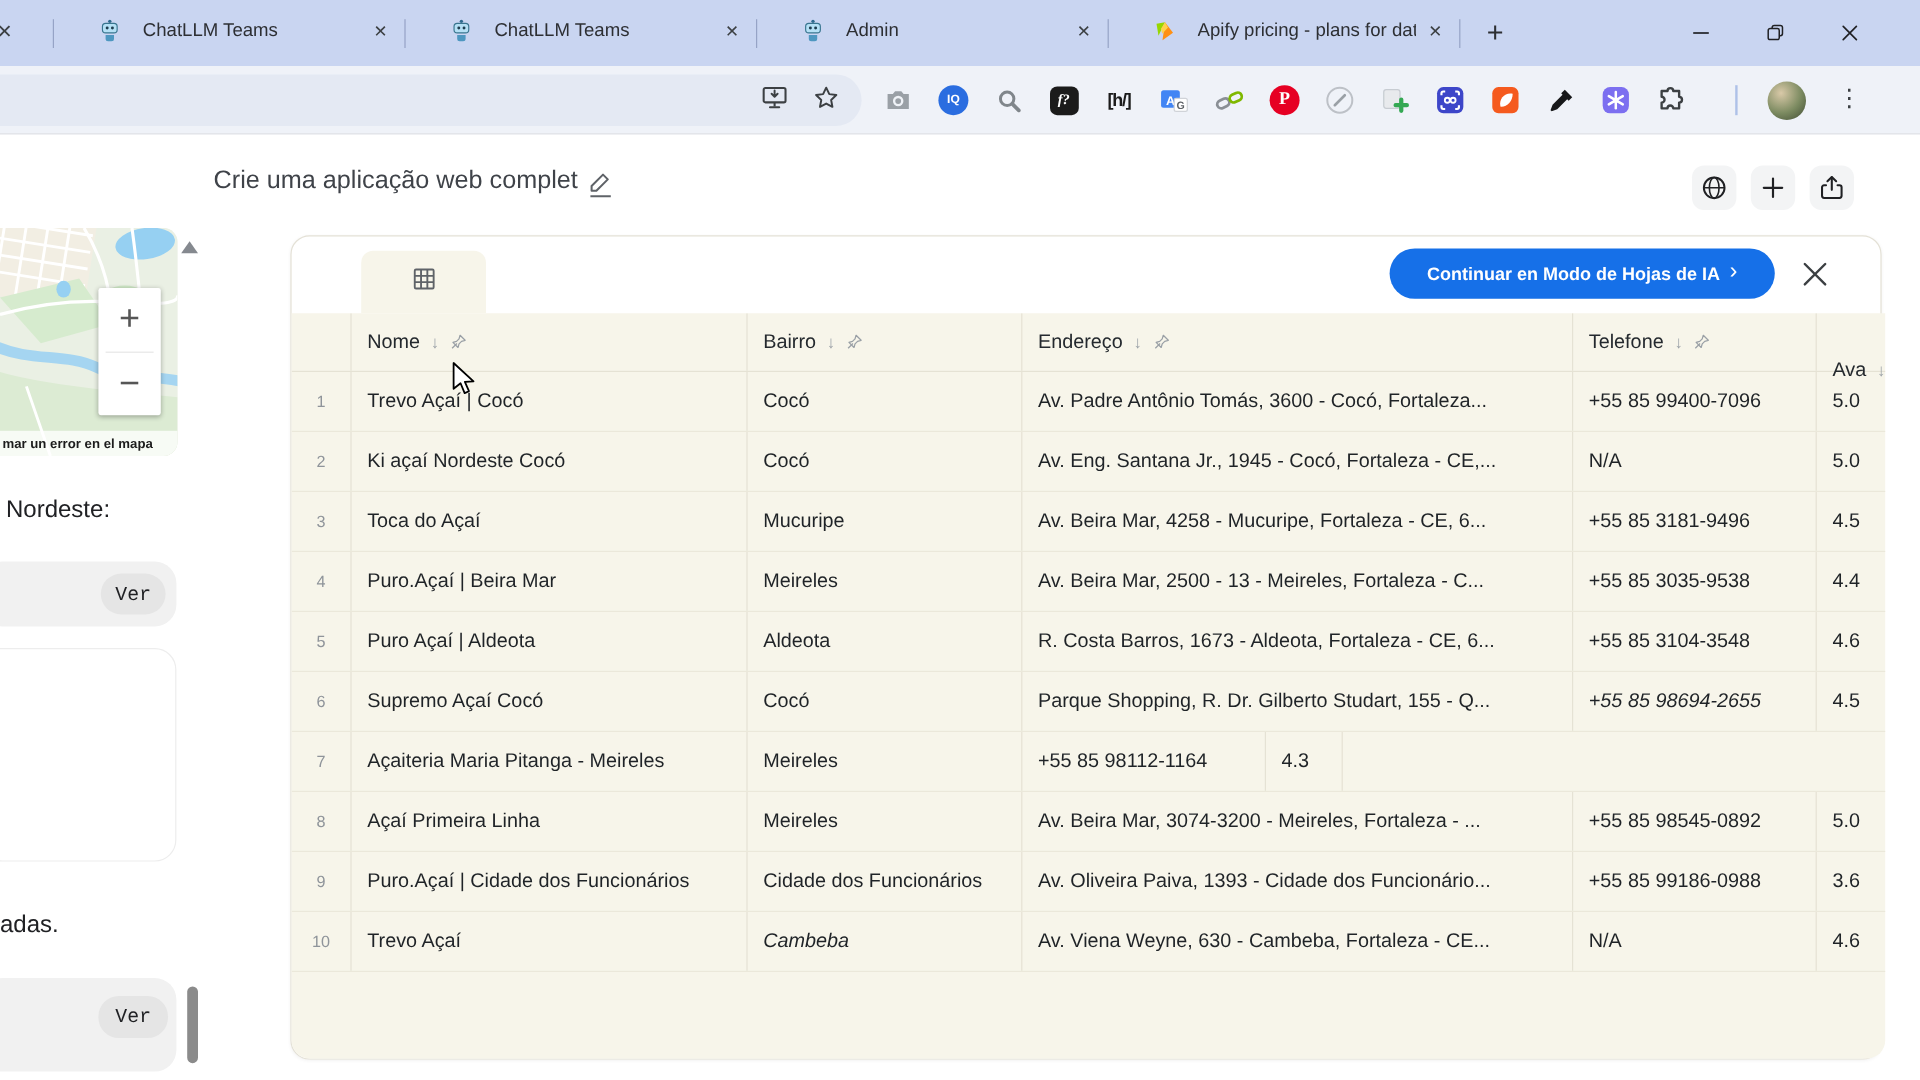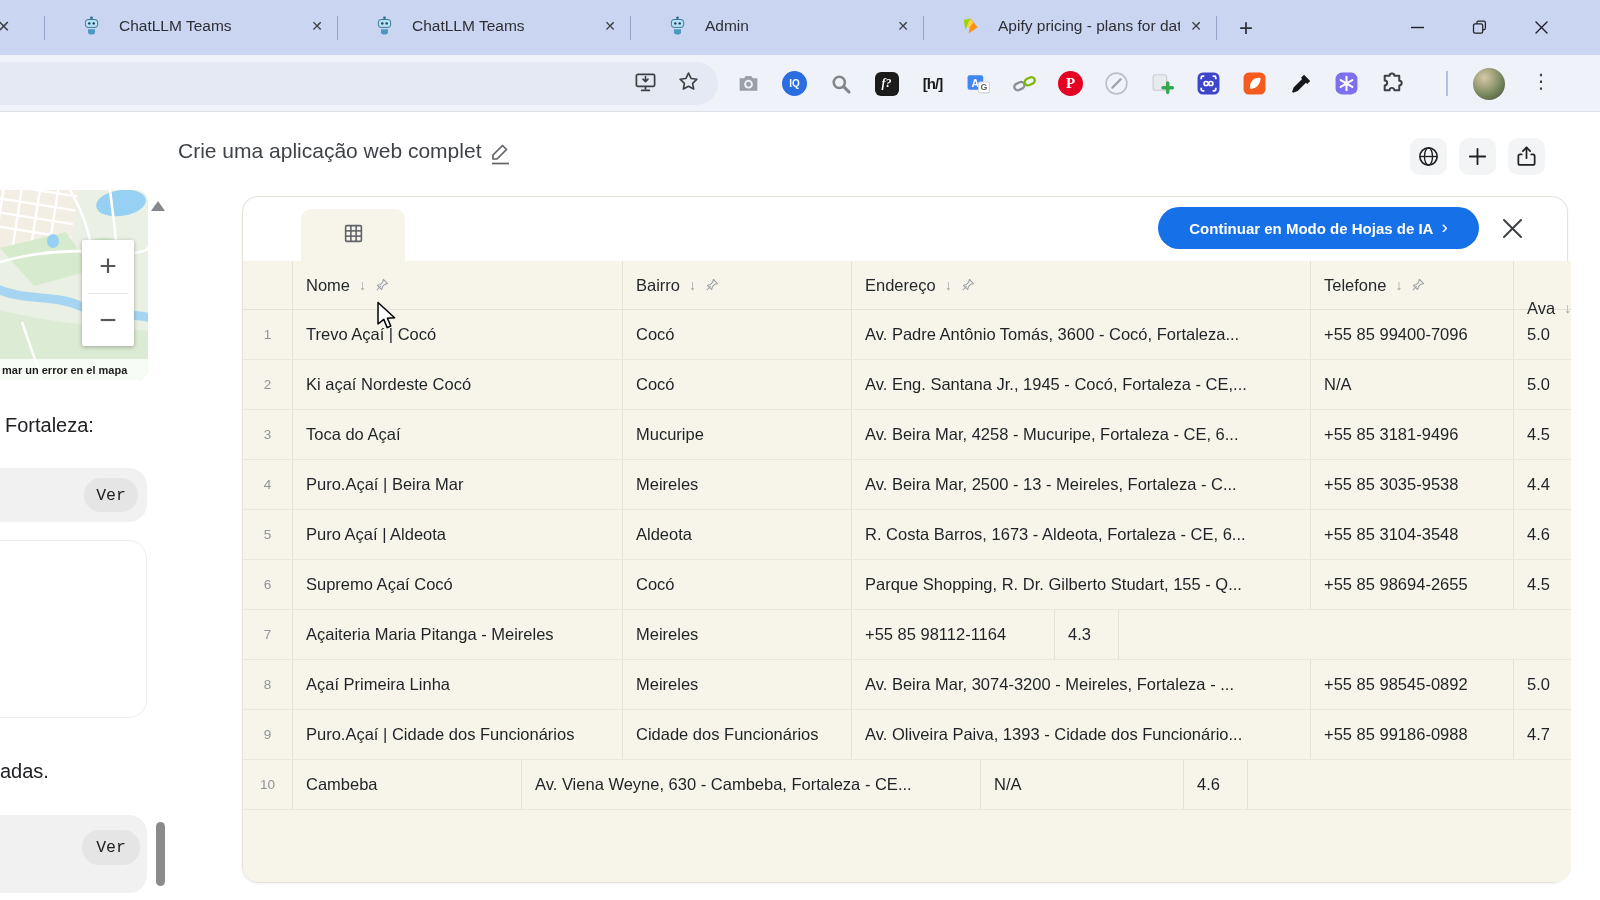--- a/index.html
+++ b/index.html
@@ -346,21 +346,21 @@
       <div class="zbtn">+</div>
       <div class="zdiv"></div>
       <div class="zbtn">−</div>
     </div>
     <div class="map-attr">mar un error en el mapa</div>
   </div>
 
   <div class="scroll-up"></div>
   <div class="scroll-thumb"></div>
 
-  <div class="chat-heading">Fortaleza:</div>
+  <div class="chat-heading">Nordeste:</div>
 
   <div class="chat-card card1">
     <div class="ver ver1">Ver</div>
   </div>
 
   <div class="white-card"></div>
 
   <div class="chat-trunc">adas.</div>
 
   <div class="chat-card card2">
@@ -477,21 +477,21 @@
             <div class="gcell" style="flex: 0 0 229px;">Aldeota</div>
             <div class="gcell" style="flex: 0 0 459px;">R. Costa Barros, 1673 - Aldeota, Fortaleza - CE, 6...</div>
             <div class="gcell" style="flex: 0 0 203px;">+55 85 3104-3548</div>
             <div class="gcell" style="flex: 0 0 64px;">4.6</div>
           </div>
           <div class="grow">
             <div class="ncell">6</div>
             <div class="gcell" style="flex: 0 0 330px;">Supremo Açaí Cocó</div>
             <div class="gcell" style="flex: 0 0 229px;">Cocó</div>
             <div class="gcell" style="flex: 0 0 459px;">Parque Shopping, R. Dr. Gilberto Studart, 155 - Q...</div>
-            <div class="gcell" style="flex: 0 0 203px;">+55 85 98694-2655</div>
+            <div class="gcell" style="flex: 0 0 203px; font-style: italic;">+55 85 98694-2655</div>
             <div class="gcell" style="flex: 0 0 64px;">4.5</div>
           </div>
           <div class="grow">
             <div class="ncell">7</div>
             <div class="gcell" style="flex: 0 0 330px;">Açaiteria Maria Pitanga - Meireles</div>
             <div class="gcell" style="flex: 0 0 229px;">Meireles</div>
             <div class="gcell" style="flex: 0 0 203px;">+55 85 98112-1164</div>
             <div class="gcell" style="flex: 0 0 64px;">4.3</div>
           </div>
           <div class="grow">
@@ -501,25 +501,26 @@
             <div class="gcell" style="flex: 0 0 459px;">Av. Beira Mar, 3074-3200 - Meireles, Fortaleza - ...</div>
             <div class="gcell" style="flex: 0 0 203px;">+55 85 98545-0892</div>
             <div class="gcell" style="flex: 0 0 64px;">5.0</div>
           </div>
           <div class="grow">
             <div class="ncell">9</div>
             <div class="gcell" style="flex: 0 0 330px;">Puro.Açaí | Cidade dos Funcionários</div>
             <div class="gcell" style="flex: 0 0 229px;">Cidade dos Funcionários</div>
             <div class="gcell" style="flex: 0 0 459px;">Av. Oliveira Paiva, 1393 - Cidade dos Funcionário...</div>
             <div class="gcell" style="flex: 0 0 203px;">+55 85 99186-0988</div>
-            <div class="gcell" style="flex: 0 0 64px;">4.7</div>
+            <div class="gcell" style="flex: 0 0 64px;">3.6</div>
           </div>
           <div class="grow">
             <div class="ncell">10</div>
-            <div class="gcell" style="flex: 0 0 229px;">Cambeba</div>
+            <div class="gcell" style="flex: 0 0 330px;">Trevo Açaí</div>
+            <div class="gcell" style="flex: 0 0 229px; font-style: italic;">Cambeba</div>
             <div class="gcell" style="flex: 0 0 459px;">Av. Viena Weyne, 630 - Cambeba, Fortaleza - CE...</div>
             <div class="gcell" style="flex: 0 0 203px;">N/A</div>
             <div class="gcell" style="flex: 0 0 64px;">4.6</div>
           </div>
         </div>
     </div>
   </div>
 
   <div class="cursor">
     <svg width="22" height="30" viewBox="0 0 22 30">

